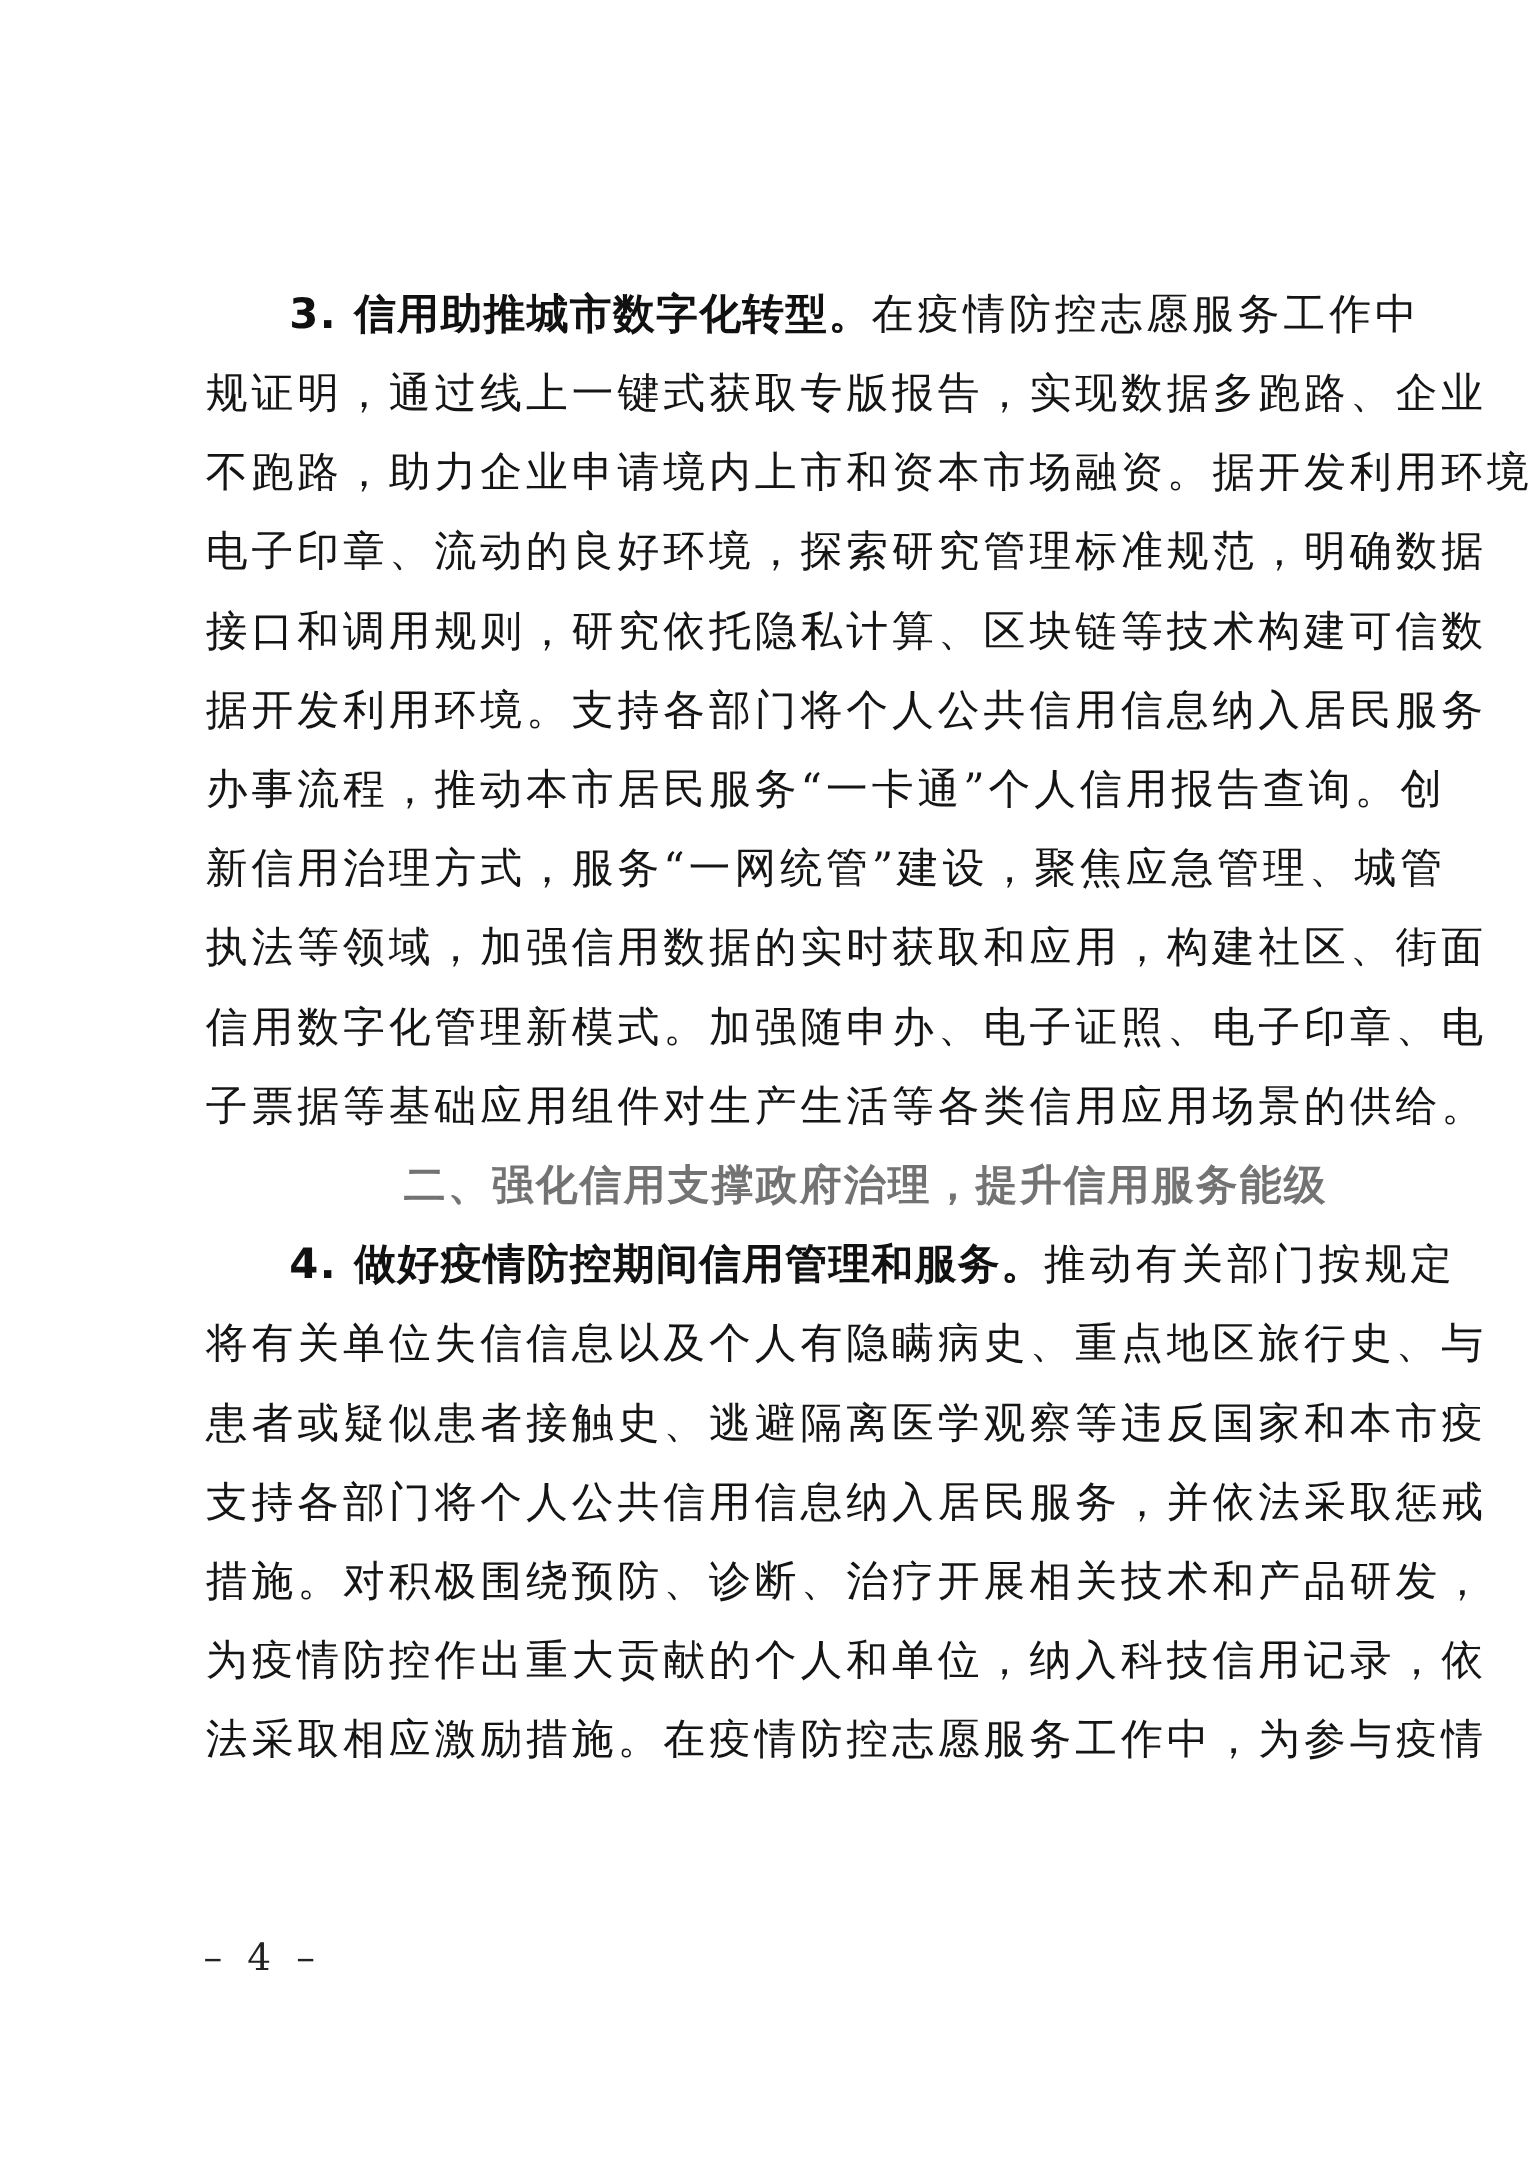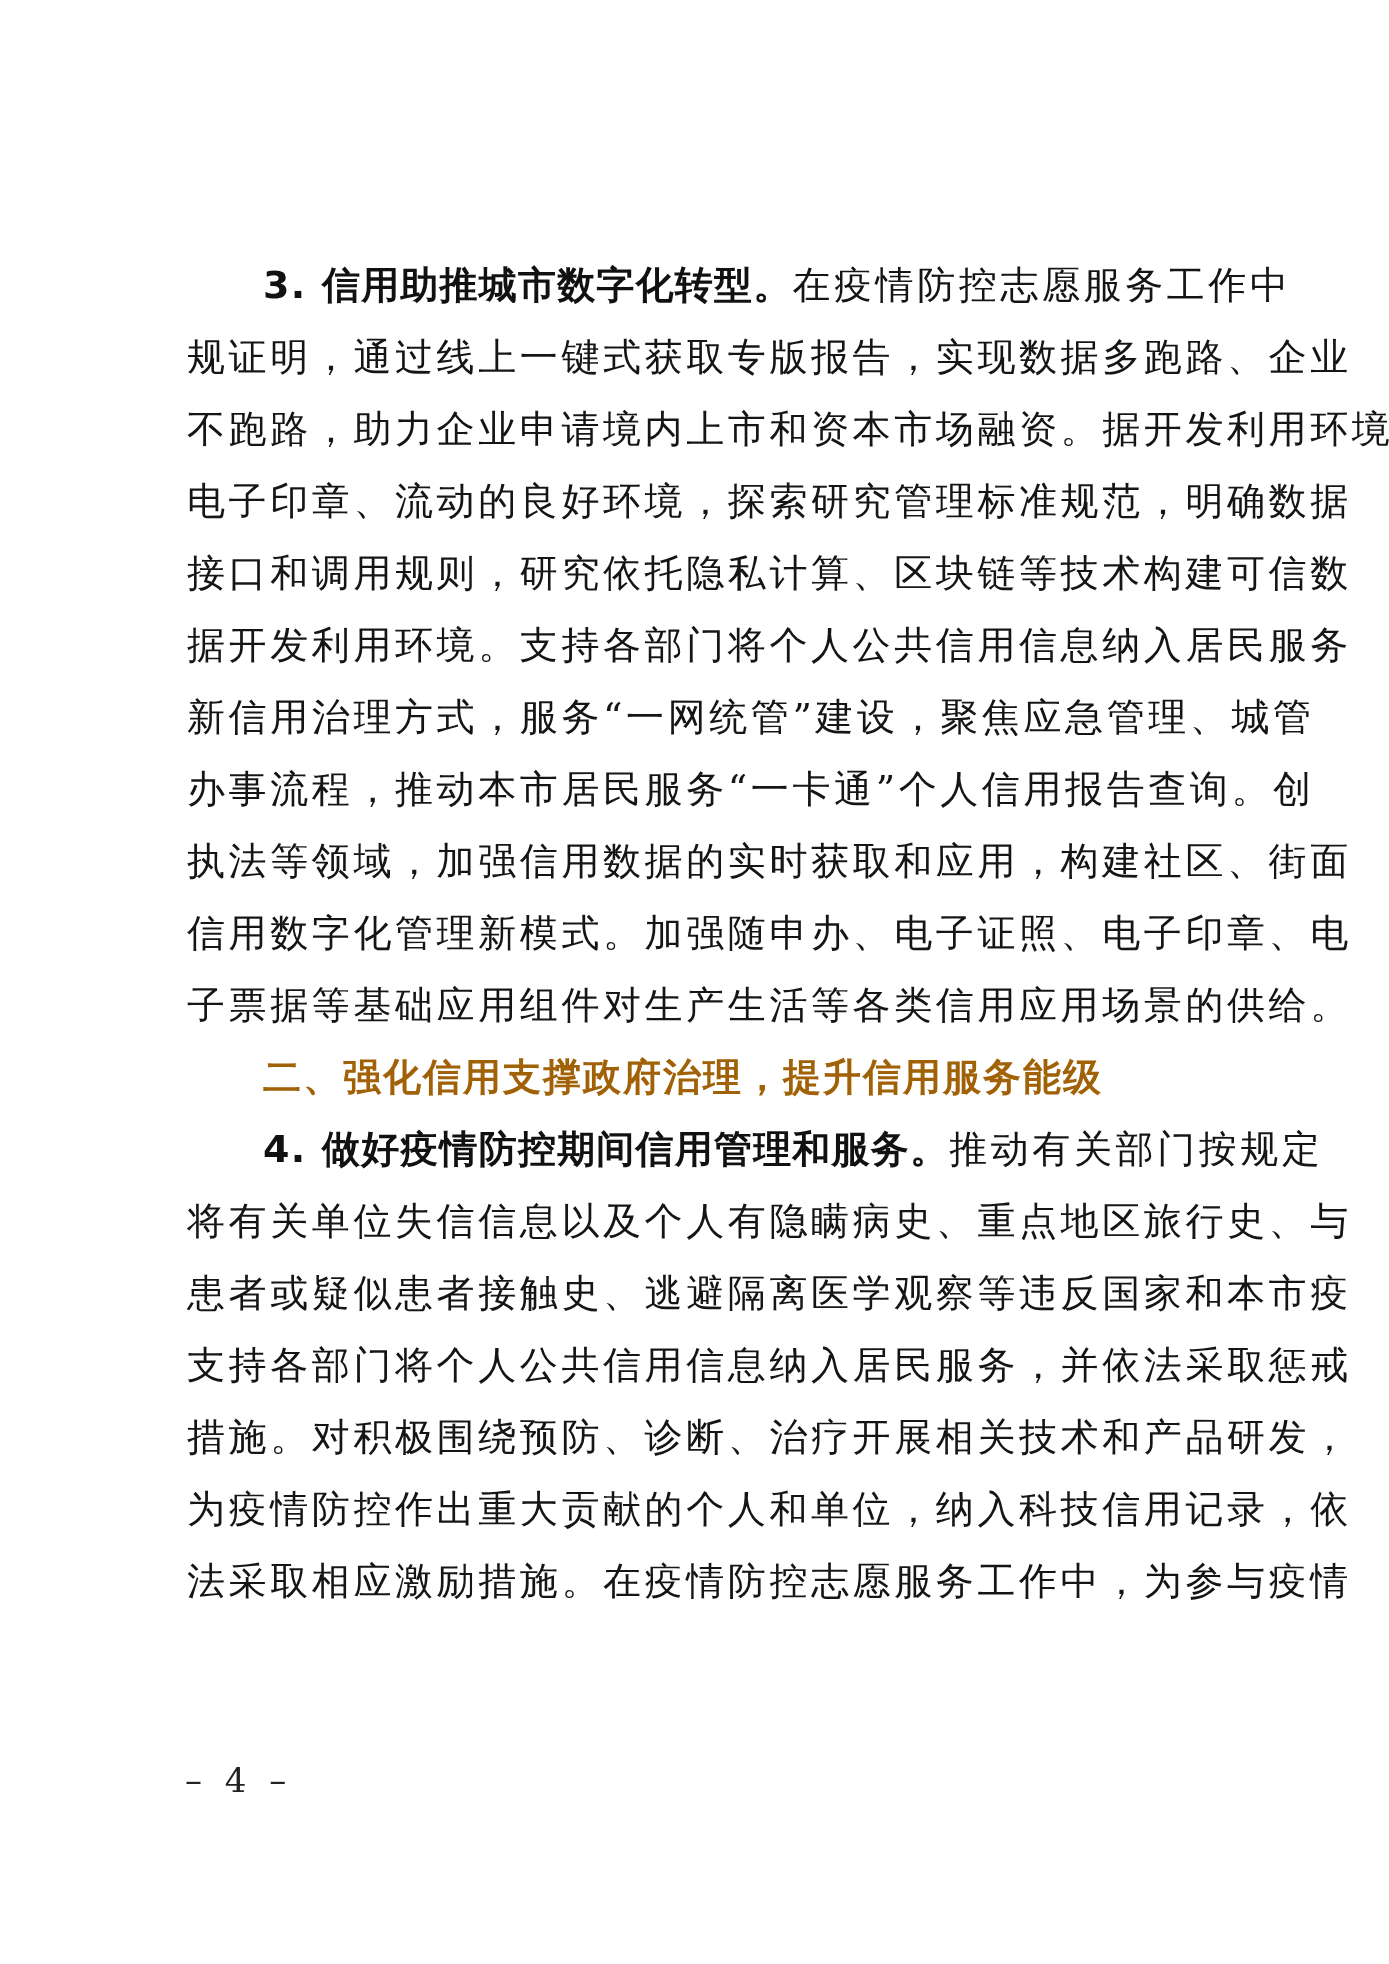--- a/index.html
+++ b/index.html
@@ -44,21 +44,22 @@
     .bold {
       font-family: "DejaVu Sans", "Liberation Sans", sans-serif;
       font-weight: bold;
       letter-spacing: 1.2px;
       color: #111111;
     }
     .heading {
       font-family: "DejaVu Sans", "Liberation Sans", sans-serif;
       font-weight: bold;
       letter-spacing: 2px;
-      color: #a16207;
+      color: #737373;
+      text-align: right;
     }
     .page-number {
       position: absolute;
       left: 185px;
       top: 1758px;
       font-size: 34px;
       line-height: 44px;
       font-family: "DejaVu Serif", "Liberation Serif", serif;
       color: #222222;
       letter-spacing: 6px;
@@ -72,22 +73,22 @@
 
     <div class="line indent">
       <span class="bold">3.</span>
       <span class="bold">信用助推城市数字化转型。</span><span>在疫情防控志愿服务工作中</span>
     </div>
     <div class="line">规证明，通过线上一键式获取专版报告，实现数据多跑路、企业</div>
     <div class="line">不跑路，助力企业申请境内上市和资本市场融资。据开发利用环境</div>
     <div class="line">电子印章、流动的良好环境，探索研究管理标准规范，明确数据</div>
     <div class="line">接口和调用规则，研究依托隐私计算、区块链等技术构建可信数</div>
     <div class="line">据开发利用环境。支持各部门将个人公共信用信息纳入居民服务</div>
+    <div class="line">办事流程，推动本市居民服务“一卡通”个人信用报告查询。创</div>
     <div class="line">新信用治理方式，服务“一网统管”建设，聚焦应急管理、城管</div>
-    <div class="line">办事流程，推动本市居民服务“一卡通”个人信用报告查询。创</div>
     <div class="line">执法等领域，加强信用数据的实时获取和应用，构建社区、街面</div>
     <div class="line">信用数字化管理新模式。加强随申办、电子证照、电子印章、电</div>
     <div class="line">子票据等基础应用组件对生产生活等各类信用应用场景的供给。</div>
 
     <div class="line indent heading">二、强化信用支撑政府治理，提升信用服务能级</div>
 
     <div class="line indent">
       <span class="bold">4.</span>
       <span class="bold">做好疫情防控期间信用管理和服务。</span><span>推动有关部门按规定</span>
     </div>

